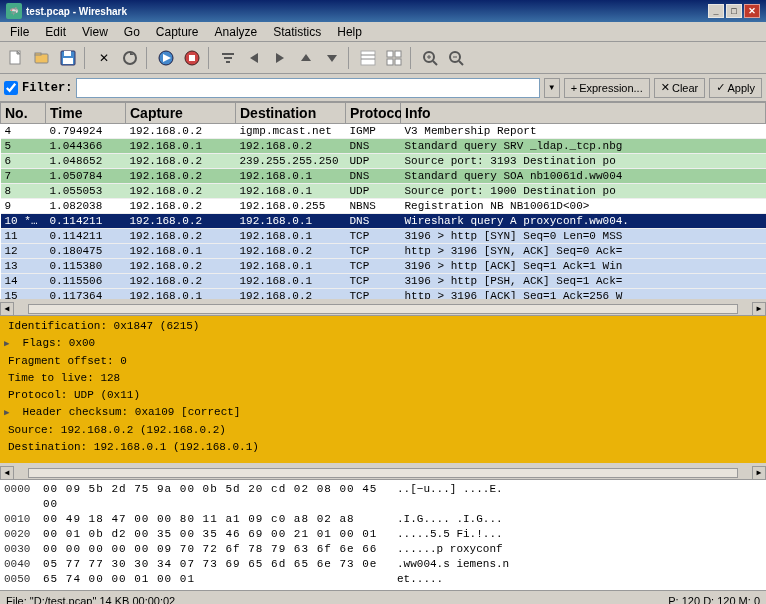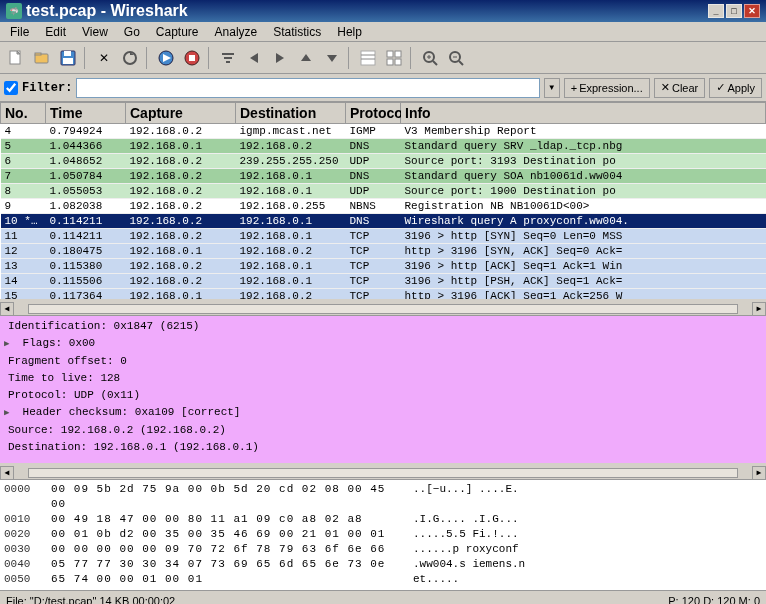--- a/index.html
+++ b/index.html
@@ -10,21 +10,21 @@
       background: linear-gradient(to bottom, #0a246a, #3a6ea5);
       color: white;
       padding: 3px 6px;
       display: flex;
       align-items: center;
       justify-content: space-between;
       height: 22px;
     }
     .title-bar-left { display: flex; align-items: center; gap: 4px; }
     .title-icon { width: 16px; height: 16px; background: #4a8; border-radius: 2px; display: flex; align-items: center; justify-content: center; color: white; font-size: 8px; }
-    .title-text { font-size: 16px; font-family: Arial, sans-serif; font-weight: bold; }
+    .title-text { font-size: 10px; font-family: Arial, sans-serif; font-weight: bold; }
     .title-buttons { display: flex; gap: 2px; }
     .title-btn {
       width: 16px; height: 14px; border: 1px solid rgba(255,255,255,0.5);
       background: #d4d0c8; color: black; font-size: 9px; cursor: pointer;
       display: flex; align-items: center; justify-content: center;
       font-family: Arial; font-weight: bold;
     }
     .title-btn.close { background: #c0392b; color: white; }
 
     
@@ -169,21 +169,21 @@
     .scroll-arrow {
       width: 14px; height: 14px;
       background: #d4d0c8;
       border: 1px solid #999;
       display: flex; align-items: center; justify-content: center;
       font-size: 8px; cursor: pointer;
     }
 
     
     .detail-panel {
-      background: #f0abfc;
+      background: #eab308;
       height: 150px;
       overflow-y: auto;
       border-bottom: 3px solid #d4d0c8;
       padding: 2px 0;
     }
     .detail-line {
       padding: 1px 4px 1px 8px;
       font-size: 11px;
       font-family: 'Courier New', monospace;
       line-height: 15px;
@@ -202,21 +202,21 @@
     .hex-panel {
       background: white;
       height: 110px;
       overflow-y: auto;
       font-family: 'Courier New', monospace;
       font-size: 11px;
       padding: 2px 4px;
     }
     .hex-line {
       display: flex;
-      gap: 12px;
+      gap: 4px;
       line-height: 15px;
     }
     .hex-offset { color: #333; width: 35px; }
     .hex-bytes { width: 350px; color: #000; letter-spacing: 1px; }
     .hex-ascii { color: #000; }
 
     
     .status-bar {
       background: #d4d0c8;
       border-top: 1px solid #999;

